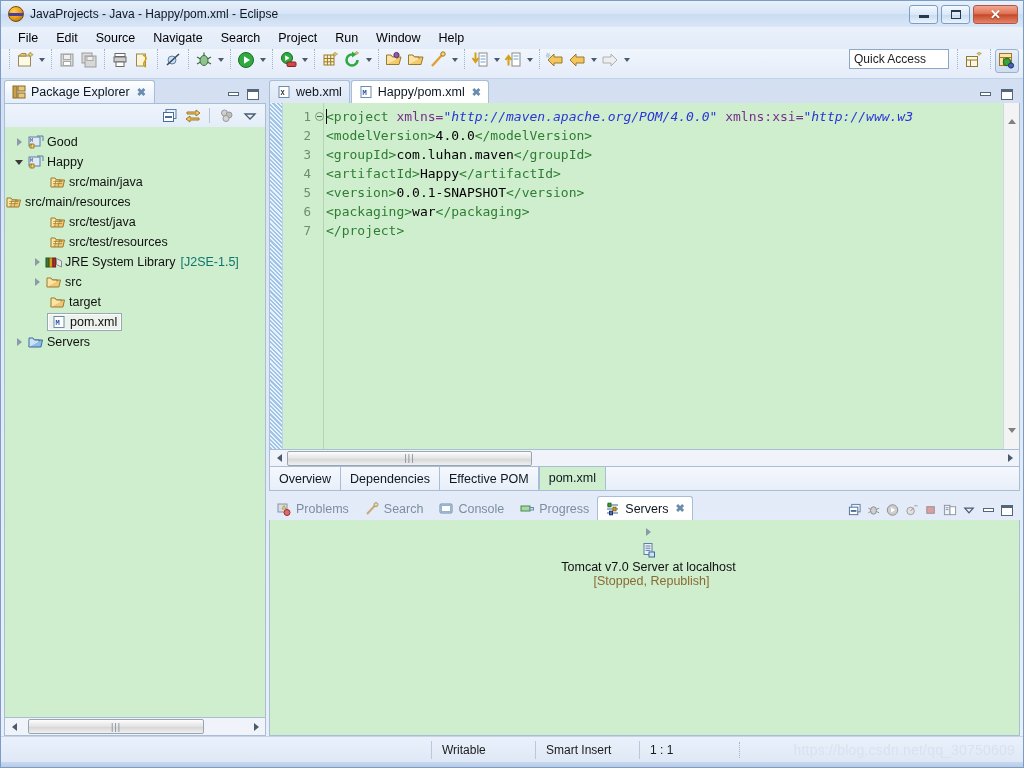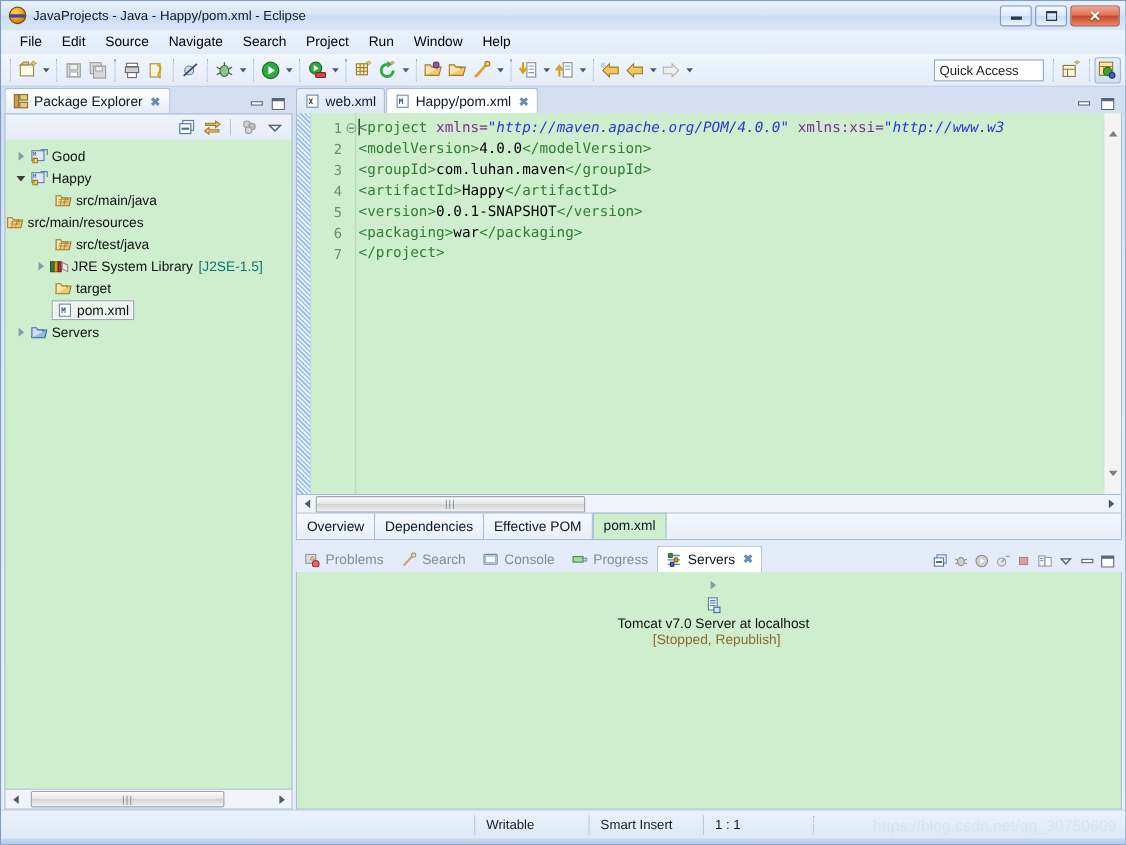--- a/index.html
+++ b/index.html
@@ -90,21 +90,21 @@
     color: #000;
     cursor: default;
     white-space: nowrap;
   }
 
   
   #toolbar {
     height: 30px;
     flex: 0 0 30px;
     display: flex;
-    align-items: center;
+    align-items: flex-start;
     padding: 0 4px;
     background: linear-gradient(to bottom, #f1f6fd 0%, #e4ecf9 100%);
     border-bottom: 1px solid #c2d2e8;
   }
   .tb-sep {
     width: 0; height: 20px; margin: 0 4px;
     border-left: 1px dotted #9fb3cc;
     flex: 0 0 auto;
   }
   .tb-btn {
@@ -902,37 +902,62 @@
               <path d="M1 12 L1 3 L5 3 L6.4 5 L11 5 L11 6.5" fill="#fbe4a6" stroke="#9a7a2a"></path>
               <line x1="3.5" y1="6.5" x2="12.5" y2="6.5" stroke="#9a7a2a" stroke-width=".7"></line>
               <line x1="3" y1="8.6" x2="12" y2="8.6" stroke="#9a7a2a" stroke-width=".7"></line>
               <line x1="6" y1="5" x2="4.6" y2="12" stroke="#9a7a2a" stroke-width=".7"></line>
               <line x1="9.5" y1="5" x2="8.1" y2="12" stroke="#9a7a2a" stroke-width=".7"></line>
             </svg>
           </span>
           <span class="tlabel">src/test/java</span>
         </div>
 
+        <div class="tnode" style="padding-left:44px">
+          <span class="ticon">
+            <svg width="16" height="14" viewBox="0 0 16 14">
+              <path d="M1 12 L2.6 5 L14.5 5 L12.9 12 Z" fill="#f0c678" stroke="#9a7a2a"></path>
+              <path d="M1 12 L1 3 L5 3 L6.4 5 L11 5 L11 6.5" fill="#fbe4a6" stroke="#9a7a2a"></path>
+              <line x1="3.5" y1="6.5" x2="12.5" y2="6.5" stroke="#9a7a2a" stroke-width=".7"></line>
+              <line x1="3" y1="8.6" x2="12" y2="8.6" stroke="#9a7a2a" stroke-width=".7"></line>
+              <line x1="6" y1="5" x2="4.6" y2="12" stroke="#9a7a2a" stroke-width=".7"></line>
+              <line x1="9.5" y1="5" x2="8.1" y2="12" stroke="#9a7a2a" stroke-width=".7"></line>
+            </svg>
+          </span>
+          <span class="tlabel">src/test/resources</span>
+        </div>
 
         <div class="tnode" style="padding-left:24px">
           <span class="twist">
               <i class="closed"></i>
             </span>
           <span class="ticon">
             <svg width="18" height="14" viewBox="0 0 18 14">
               <rect x="1" y="3" width="3" height="9" fill="#3a7a3a" stroke="#235023"></rect>
               <rect x="4.5" y="3" width="3" height="9" fill="#d4a017" stroke="#8a6a0a"></rect>
               <rect x="8" y="3" width="2.6" height="9" fill="#b03030" stroke="#701c1c"></rect>
               <path d="M11.5 3.5 L16.5 6 L16.5 12 L11.5 9.5 Z" fill="#e8e8e8" stroke="#8a8a8a"></path>
             </svg>
           </span>
           <span class="tlabel">JRE System Library</span>
           <span class="tsub">[J2SE-1.5]</span>
         </div>
 
+        <div class="tnode" style="padding-left:24px">
+          <span class="twist">
+              <i class="closed"></i>
+            </span>
+          <span class="ticon">
+            <svg width="16" height="14" viewBox="0 0 16 14">
+              <path d="M1 12 L2.6 5 L14.5 5 L12.9 12 Z" fill="#f0c678" stroke="#9a7a2a"></path>
+              <path d="M1 12 L1 3 L5 3 L6.4 5 L11 5 L11 6.5" fill="#fbe4a6" stroke="#9a7a2a"></path>
+            </svg>
+          </span>
+          <span class="tlabel">src</span>
+        </div>
 
         <div class="tnode" style="padding-left:44px">
           <span class="ticon">
             <svg width="16" height="14" viewBox="0 0 16 14">
               <path d="M1 12 L2.6 5 L14.5 5 L12.9 12 Z" fill="#f0c678" stroke="#9a7a2a"></path>
               <path d="M1 12 L1 3 L5 3 L6.4 5 L11 5 L11 6.5" fill="#fbe4a6" stroke="#9a7a2a"></path>
             </svg>
           </span>
           <span class="tlabel">target</span>
         </div>

